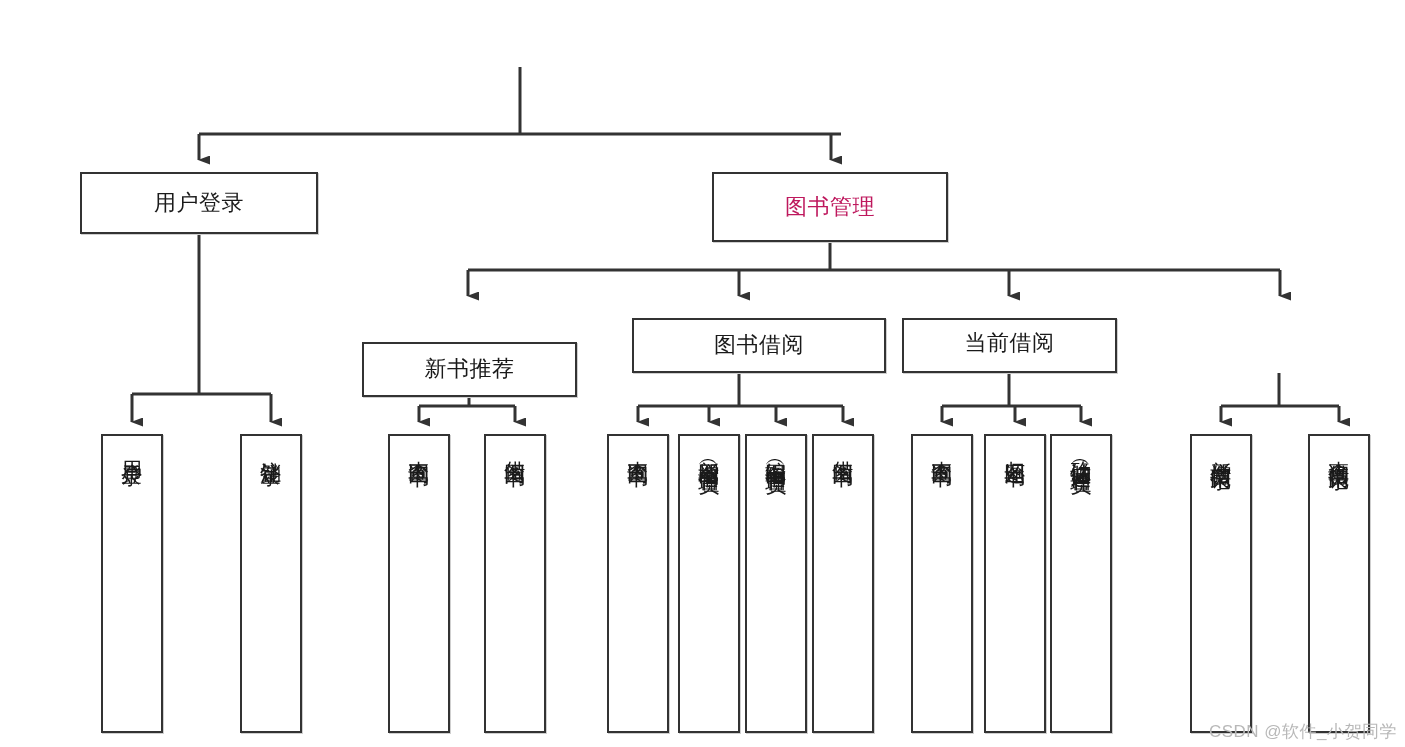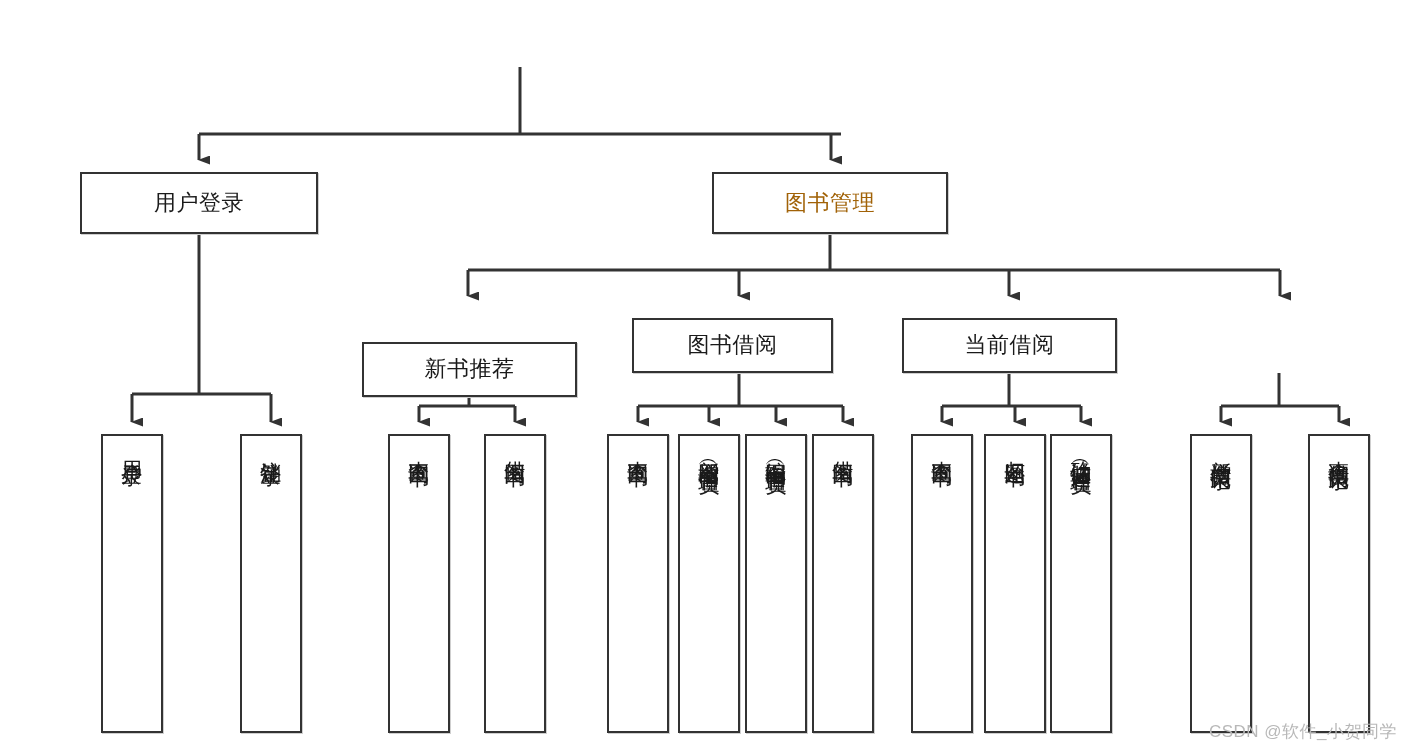--- a/index.html
+++ b/index.html
@@ -117,31 +117,31 @@
       <path d="M1221,406 L1339,406"></path>
       <path d="M1221,406 L1221,422" marker-end="url(#arw)"></path>
       <path d="M1339,406 L1339,422" marker-end="url(#arw)"></path>
     </g>
   </svg>
 
 
   <div class="node node-h" id="node-l2-0" style="left: 80px; top: 172px; width: 238px; height: 62px; border-color: rgb(51, 51, 51); background: rgb(255, 255, 255); color: rgb(26, 26, 26); box-shadow: rgb(207, 207, 207) 1px 1px 0px 0px;">
     <span class="label">用户登录</span>
   </div>
-  <div class="node node-h" id="node-l2-1" style="left: 712px; top: 172px; width: 236px; height: 62px; border-color: rgb(51, 51, 51); background: rgb(255, 255, 255); color: #a16207; box-shadow: rgb(207, 207, 207) 1px 1px 0px 0px;">
+  <div class="node node-h" id="node-l2-1" style="left: 712px; top: 172px; width: 236px; height: 70px; border-color: rgb(51, 51, 51); background: rgb(255, 255, 255); color: #be185d; box-shadow: rgb(207, 207, 207) 1px 1px 0px 0px;">
     <span class="label">图书管理</span>
   </div>
 
   <div class="node node-h" id="node-l3-0" style="left: 362px; top: 318px; width: 215px; height: 55px; border-color: rgb(51, 51, 51); background: rgb(255, 255, 255); color: rgb(26, 26, 26); box-shadow: rgb(207, 207, 207) 1px 1px 0px 0px; margin-top: 24px;">
     <span class="label">新书推荐</span>
   </div>
-  <div class="node node-h" id="node-l3-1" style="left: 632px; top: 318px; width: 201px; height: 55px; border-color: rgb(51, 51, 51); background: rgb(255, 255, 255); color: rgb(26, 26, 26); box-shadow: rgb(207, 207, 207) 1px 1px 0px 0px;">
+  <div class="node node-h" id="node-l3-1" style="left: 632px; top: 318px; width: 254px; height: 55px; border-color: rgb(51, 51, 51); background: rgb(255, 255, 255); color: rgb(26, 26, 26); box-shadow: rgb(207, 207, 207) 1px 1px 0px 0px;">
     <span class="label">图书借阅</span>
   </div>
-  <div class="node node-h" id="node-l3-2" style="left: 902px; top: 318px; width: 215px; height: 55px; border-color: rgb(51, 51, 51); background: rgb(255, 255, 255); color: rgb(26, 26, 26); box-shadow: rgb(207, 207, 207) 1px 1px 0px 0px;">
+  <div class="node node-h" id="node-l3-2" style="left: 902px; top: 318px; width: 215px; height: 55px; border-color: rgb(51, 51, 51); background: rgb(255, 255, 255); color: rgb(26, 26, 26); box-shadow: rgb(207, 207, 207) 1px 1px 0px 0px; font-family: Liberation Mono, monospace;">
     <span class="label">当前借阅</span>
   </div>
 
   <div class="node node-v" id="node-leaf-0" style="left: 101px; top: 434px; width: 62px; height: 299px; border-color: rgb(51, 51, 51); background: rgb(255, 255, 255); color: rgb(26, 26, 26); box-shadow: rgb(207, 207, 207) 1px 1px 0px 0px;">
     <span class="label">用户登录</span>
   </div>
   <div class="node node-v" id="node-leaf-1" style="left: 240px; top: 434px; width: 62px; height: 299px; border-color: rgb(51, 51, 51); background: rgb(255, 255, 255); color: rgb(26, 26, 26); box-shadow: rgb(207, 207, 207) 1px 1px 0px 0px;">
     <span class="label">注销登录</span>
   </div>
   <div class="node node-v" id="node-leaf-2" style="left: 388px; top: 434px; width: 62px; height: 299px; border-color: rgb(51, 51, 51); background: rgb(255, 255, 255); color: rgb(26, 26, 26); box-shadow: rgb(207, 207, 207) 1px 1px 0px 0px;">

